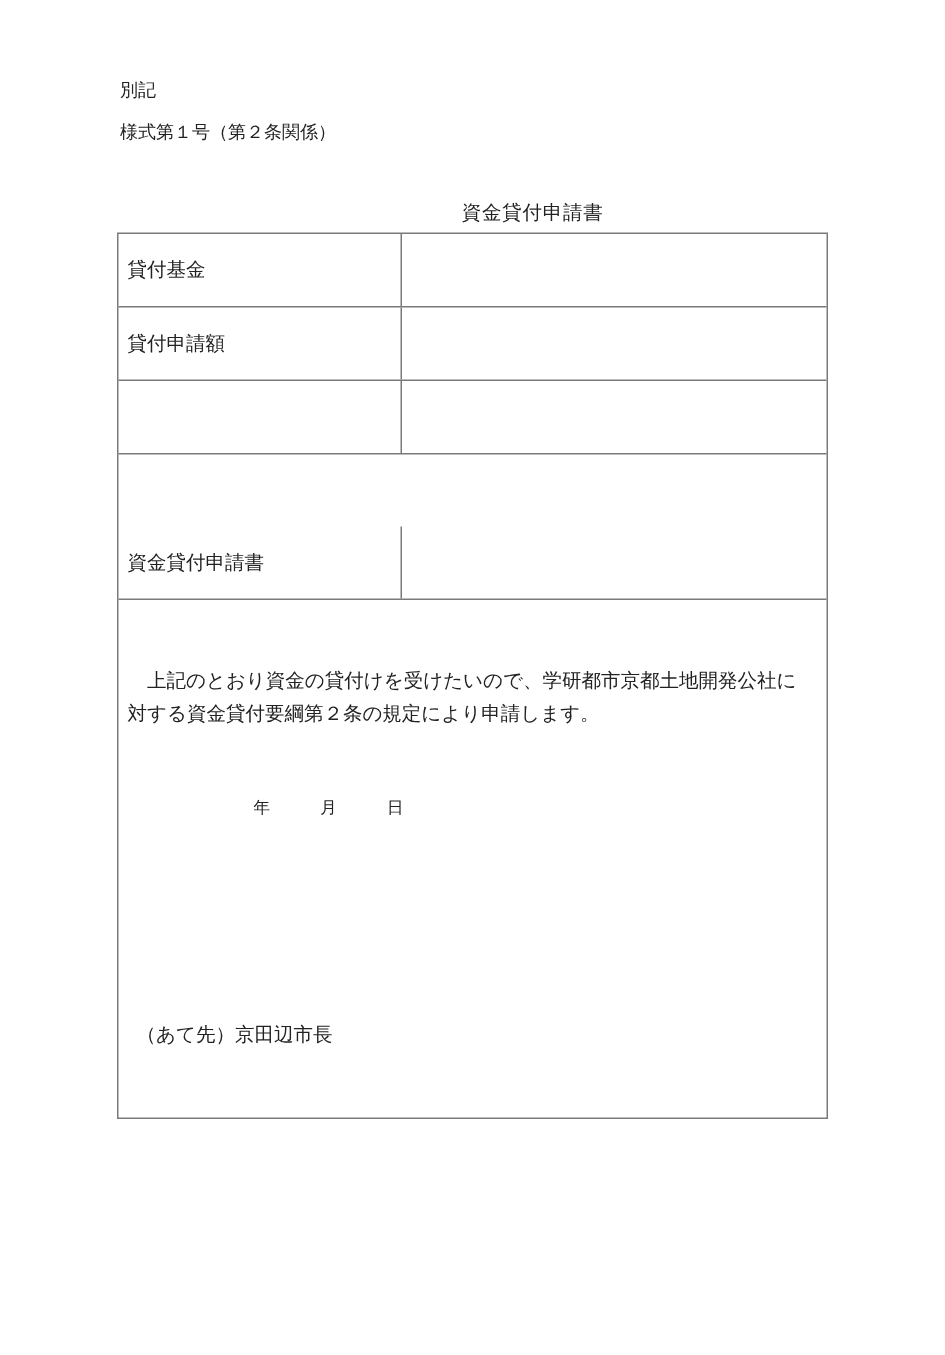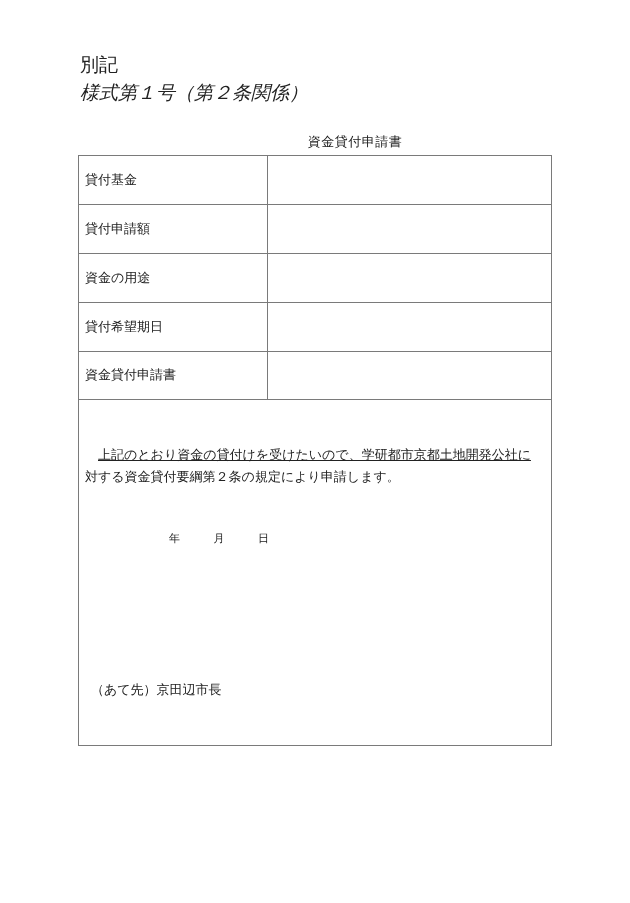--- a/index.html
+++ b/index.html
@@ -10,25 +10,25 @@
     body {
       width: 630px;
       height: 903px;
       position: relative;
       overflow: hidden;
       font-family: "DejaVu Serif", "Liberation Serif", serif;
       color: #222222;
     }
     .abs { position: absolute; white-space: nowrap; }
     .header-line {
-      font-size: 19px;
+      font-size: 12px;
       left: 80px;
     }
     #line-bekki { top: 52px; }
-    #line-form { top: 80px; font-style: italic; }
+    #line-form { top: 80px; }
     .doc-title {
       top: 133px;
       left: 0;
       width: 630px;
       text-align: center;
       font-size: 13px;
       letter-spacing: 0.5px;
       margin-left: 40px;
     }
     .form-table {
@@ -70,21 +70,21 @@
     .body-text {
       position: absolute;
       left: 6px;
       top: 288px;
       width: 462px;
       font-size: 13px;
       line-height: 22px;
       white-space: normal;
     }
     .body-text p { margin: 0; }
-    .body-text .indent { text-indent: 13px; text-decoration: underline; }
+    .body-text .indent { text-indent: 13px; }
     .date-line {
       position: absolute;
       top: 375px;
       left: 60px;
       font-size: 11px;
     }
     .date-line span { display: inline-block; }
     .date-field { width: 30px; }
     .applicant {
       position: absolute;
@@ -123,25 +123,20 @@
 <div class="form-table">
   <div class="row" style="top:0px;">
     <div class="label">貸付基金</div>
     <div class="value"></div>
   </div>
   <div class="row" style="top:49px;text-decoration:underline;">
     <div class="label">貸付申請額</div>
     <div class="value"></div>
   </div>
   <div class="row" style="top:98px;">
-    <div class="label">資金の用途</div>
-    <div class="value"></div>
-  </div>
-  <div class="row" style="top:147px;">
-    <div class="label">貸付希望期日</div>
     <div class="value"></div>
   </div>
   <div class="row" style="top:195px;">
     <div class="label">資金貸付申請書</div>
     <div class="value"></div>
   </div>
 
   <div class="body-text">
     <p class="indent">上記のとおり資金の貸付けを受けたいので、学研都市京都土地開発公社に</p>
     <p>対する資金貸付要綱第２条の規定により申請します。</p>

